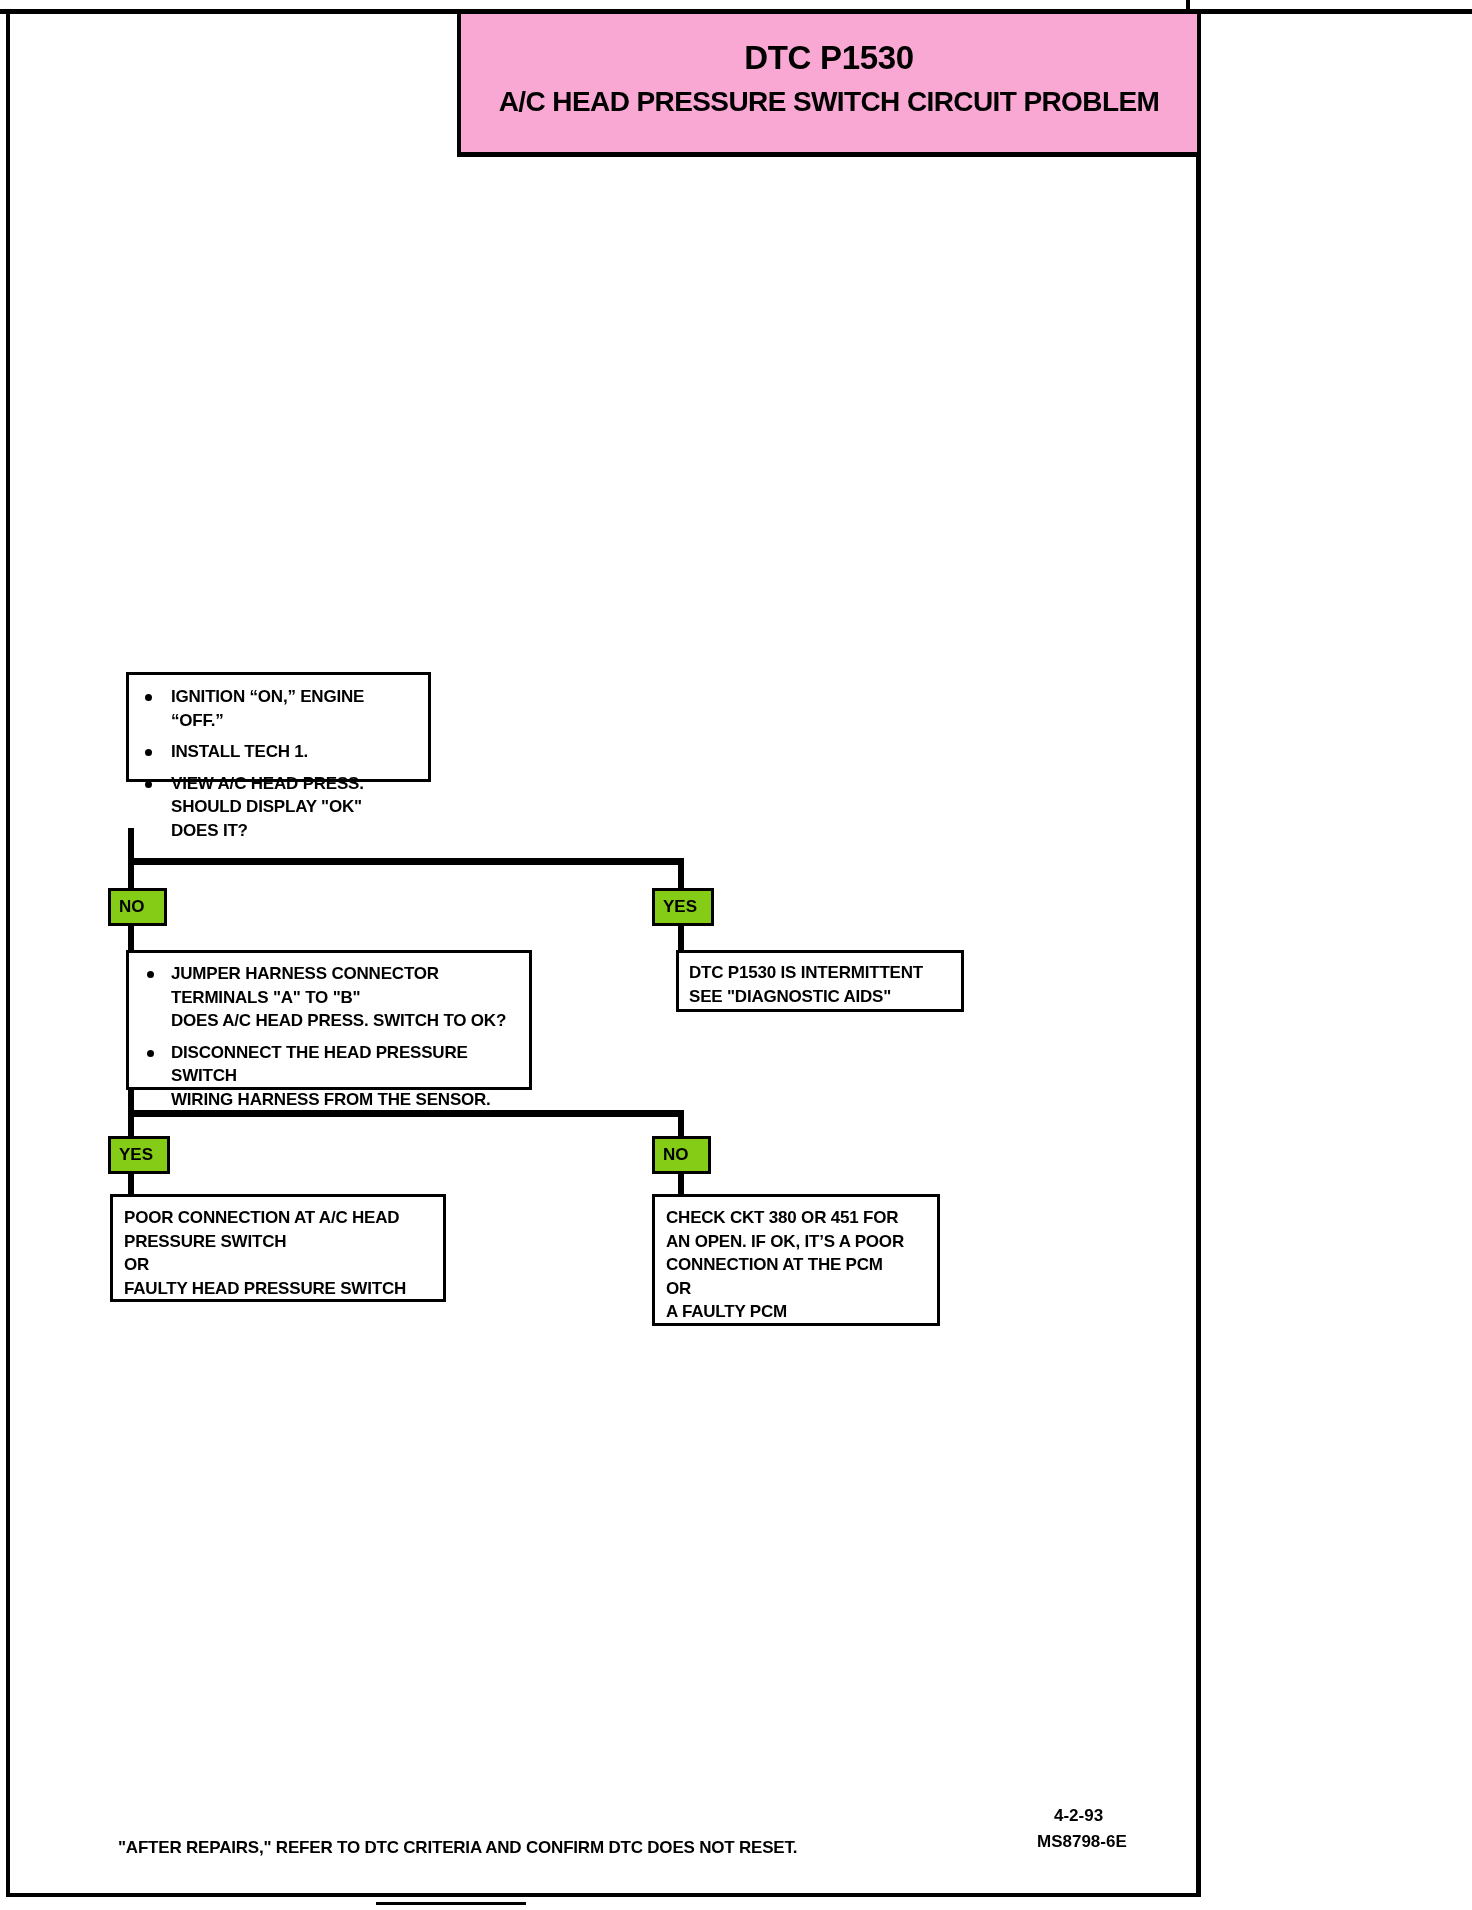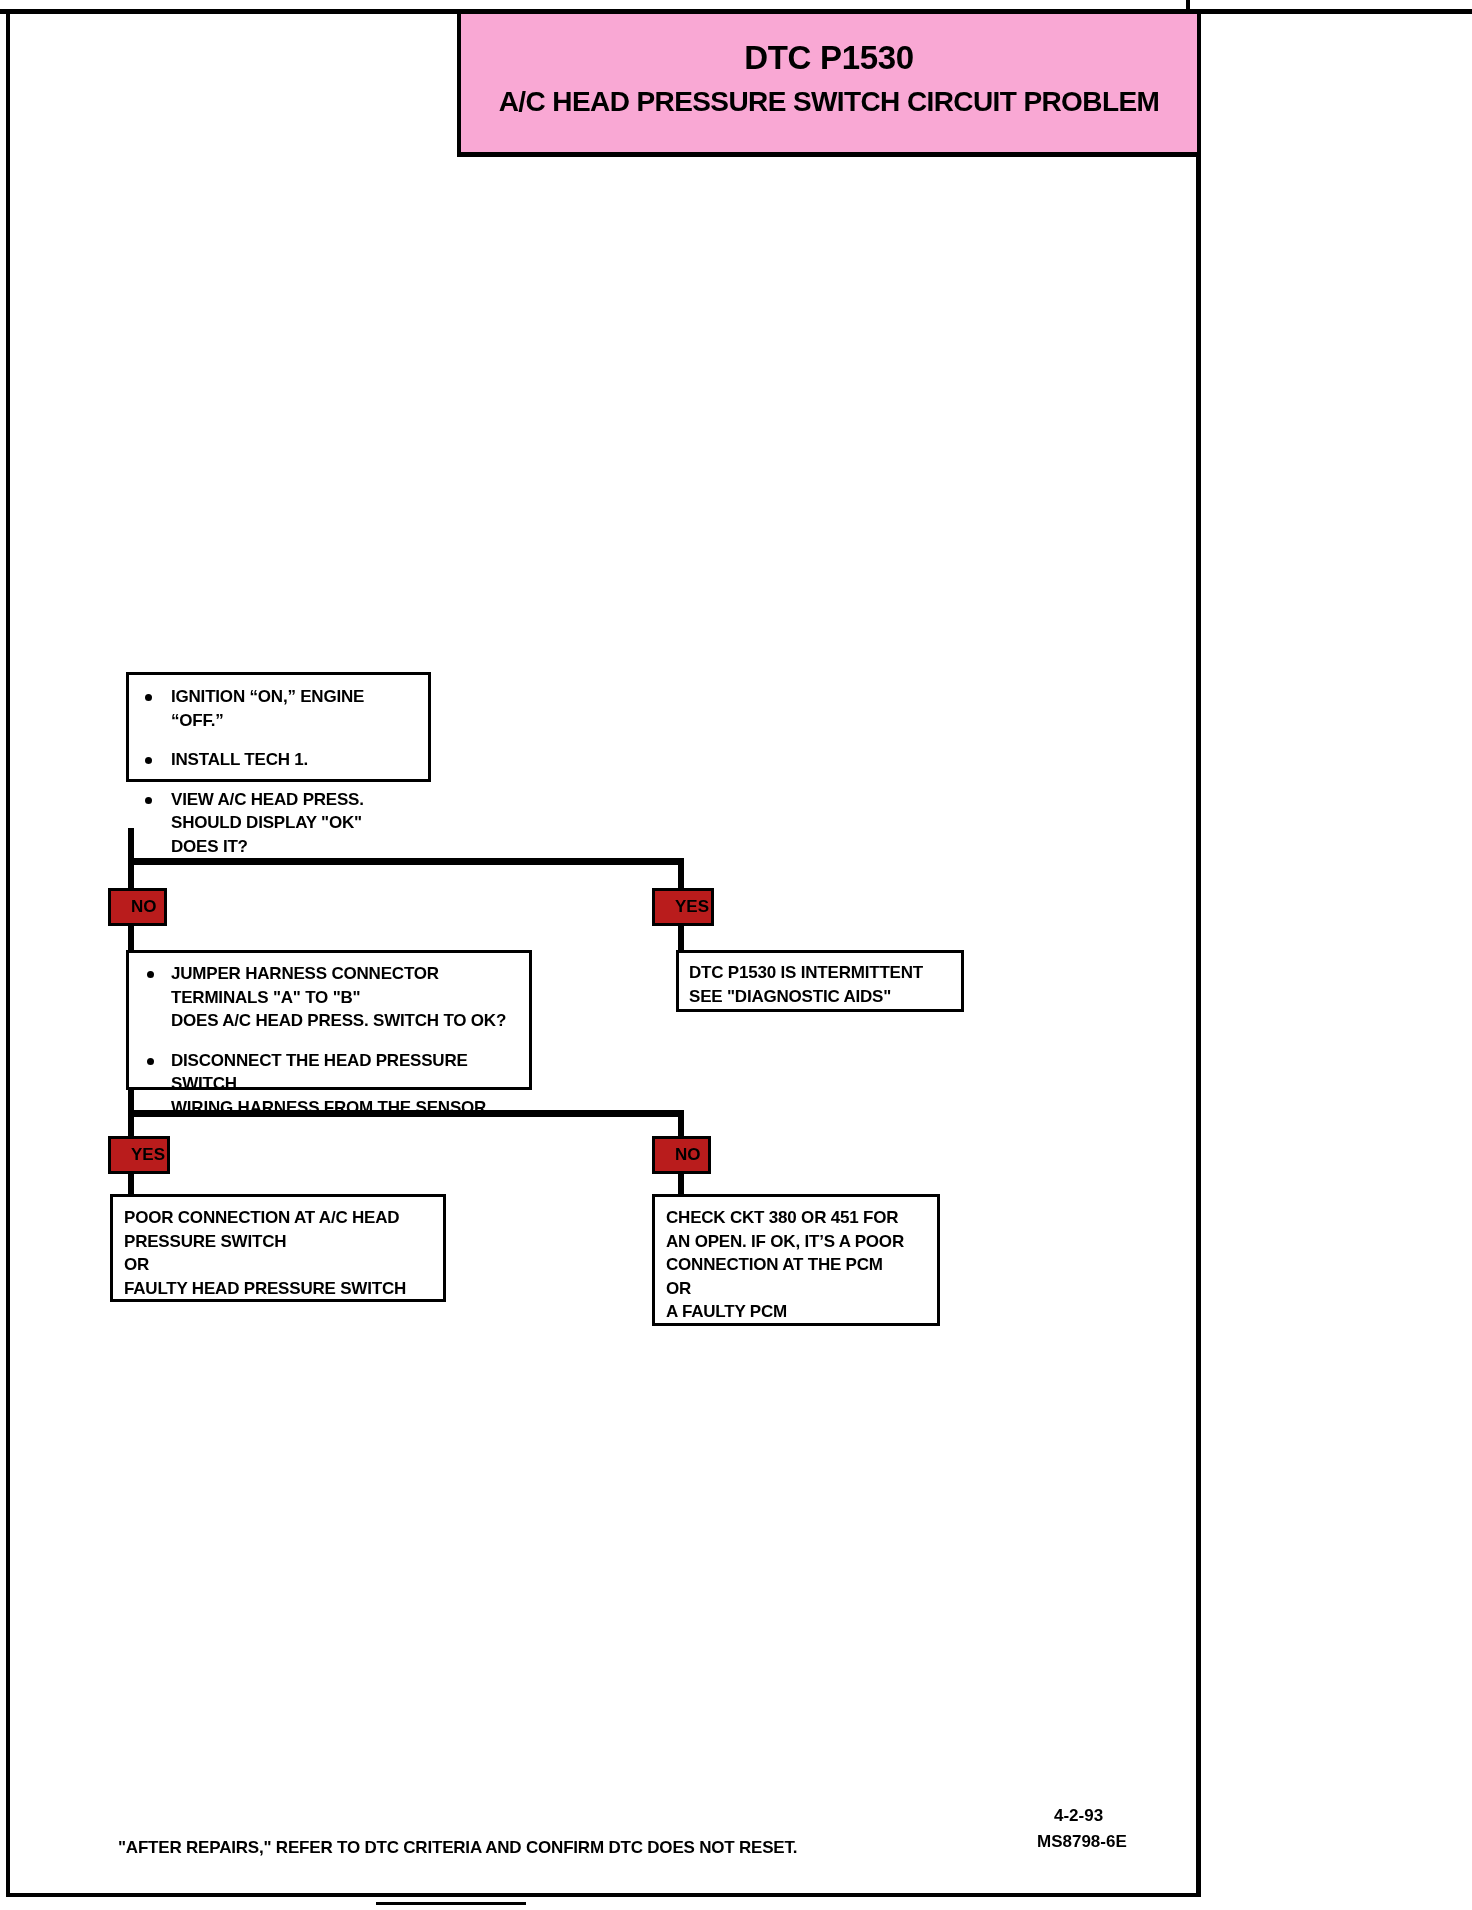--- a/index.html
+++ b/index.html
@@ -110,21 +110,21 @@
     list-style: none;
     margin: 0;
     padding: 0;
   }
   ul.bullets > li {
     position: relative;
     padding-left: 30px;
     margin: 0 0 0 0;
   }
   ul.bullets > li + li {
-    margin-top: 16px;
+    margin-top: 8px;
   }
   ul.bullets > li::before {
     content: "";
     position: absolute;
     left: 6px;
     top: 9px;
     width: 7px;
     height: 7px;
     border-radius: 50%;
     background: #000000;
@@ -144,28 +144,28 @@
   }
   #box-step1 ul.bullets > li {
     padding-left: 32px;
   }
 
   
   .branch-tag {
     position: absolute;
     box-sizing: border-box;
     border: 3px solid #000000;
-    background: #b91c1c;
+    background: #84cc16;
     font-size: 17px;
     font-weight: bold;
     letter-spacing: 0px;
     display: flex;
     align-items: center;
     justify-content: flex-start;
-    padding-left: 20px;
+    padding-left: 8px;
   }
 
   
   .conn {
     position: absolute;
     background: #000000;
   }
 
   
   #footer-note {

